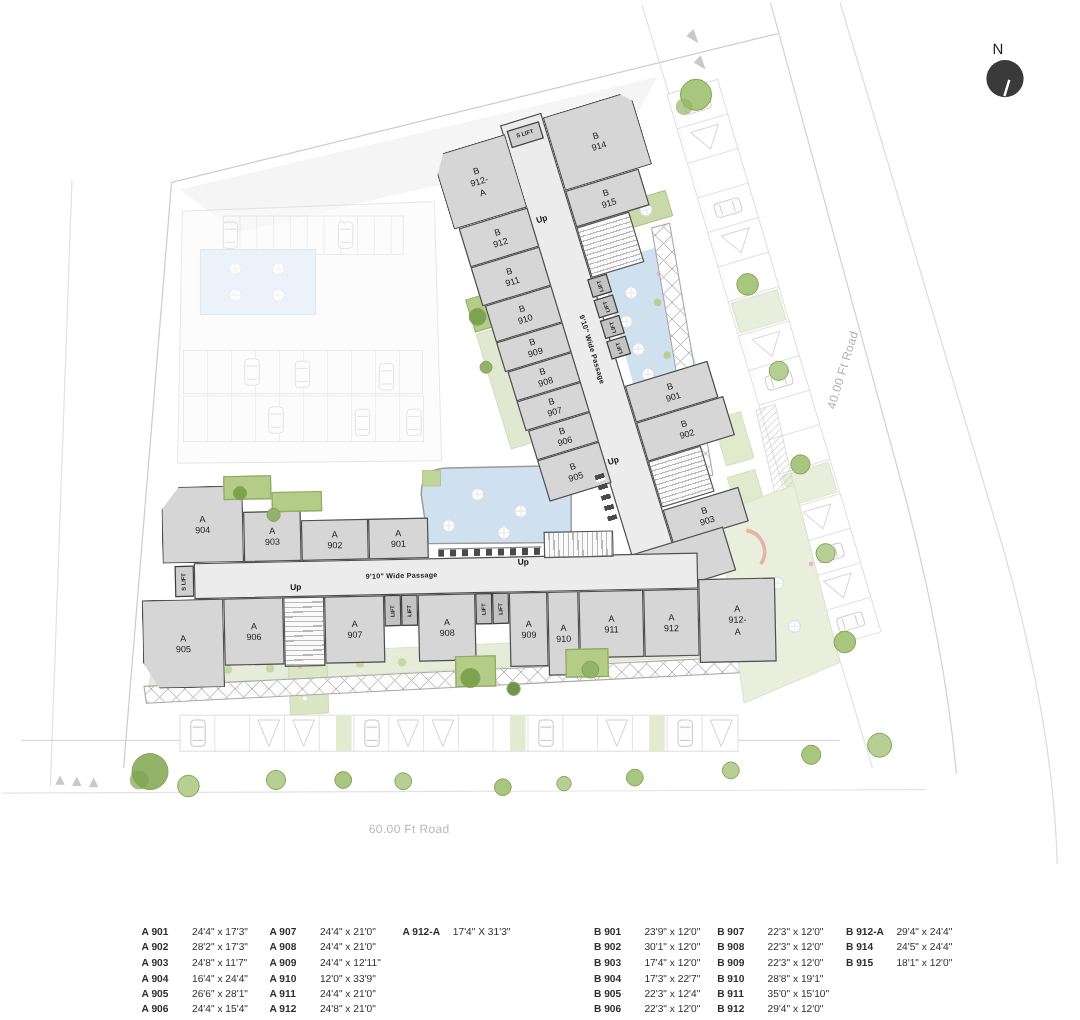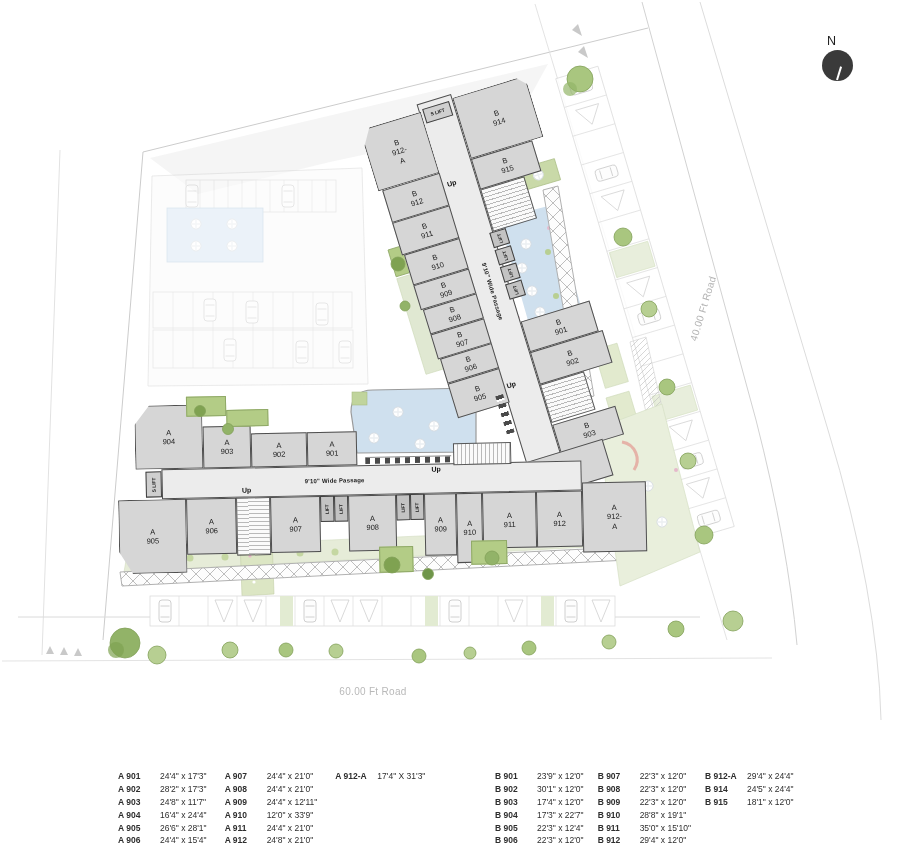--- a/index.html
+++ b/index.html
@@ -29,21 +29,21 @@
   .wincol{position:absolute;width:8px;background:repeating-linear-gradient(to bottom,#4a4a4a 0 4px,#fff 4px 6px,rgba(0,0,0,0) 6px 9px);}
   .gpatch{position:absolute;background:#b3cc86;border:1px solid #90a968;box-sizing:border-box;}
   
   .north{position:absolute;left:818px;top:36px;width:44px;height:56px;}
   .north .nlab{position:absolute;left:9px;top:-2px;font-size:12.5px;color:#1d1d1d;}
   .north .ncirc{position:absolute;left:4px;top:14px;width:31px;height:31px;border-radius:50%;background:#3a3a3a;}
   .north .needle{position:absolute;left:14.2px;top:16px;width:1.8px;height:14px;background:#fff;transform:rotate(17deg);transform-origin:bottom center;}
   
   .roadlab{position:absolute;color:#b9b9b9;font-size:10px;letter-spacing:.3px;text-align:center;}
   .roadlab.right{left:658px;top:303px;width:90px;transform:rotate(-73deg);color:#b3b3b3;}
-  .roadlab.bottom{left:318px;top:686px;width:110px;}
+  .roadlab.bottom{left:286px;top:686px;width:110px;}
   
   .legend{position:absolute;display:flex;color:#2e2e2e;}
   .lcol{margin-right:14px;}
   .lrow{display:flex;height:12.8px;align-items:center;}
   .lid{font-weight:bold;font-size:8.5px;min-width:37px;white-space:nowrap;padding-right:5px;}
   .lsz{font-size:8.5px;white-space:nowrap;}
   .legend-a{left:118px;top:770px;}
   .legend-a .lcol{margin-right:18px;}
   .legend-b{left:495px;top:770px;}
 </style>

